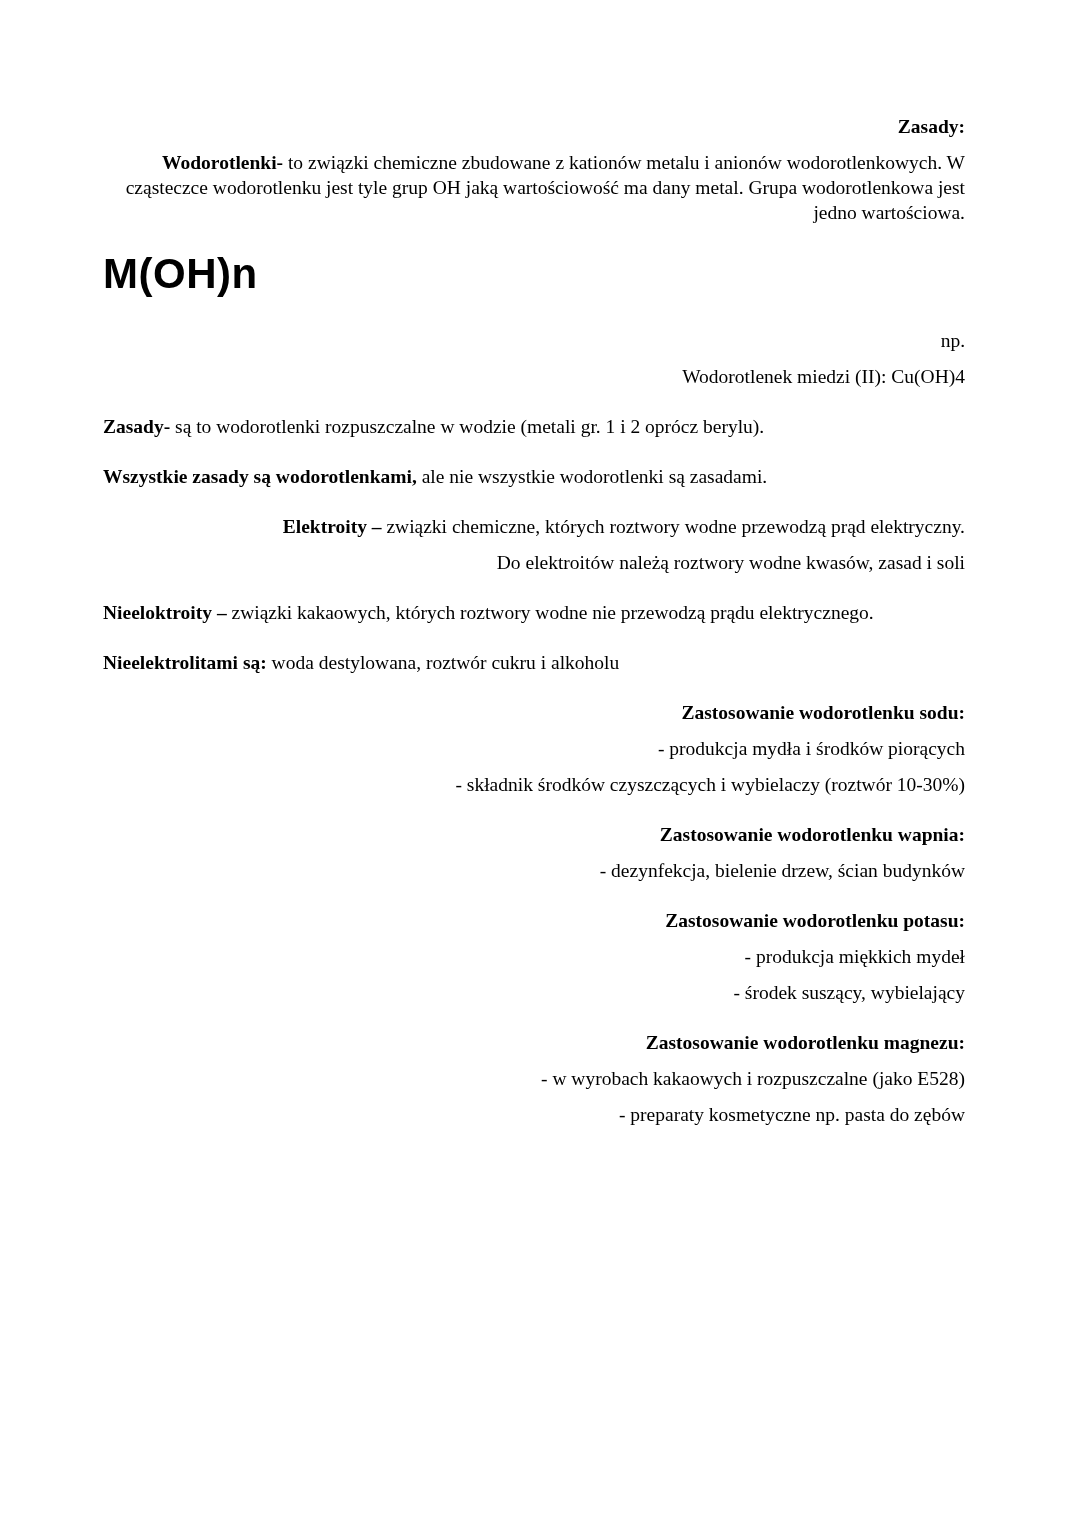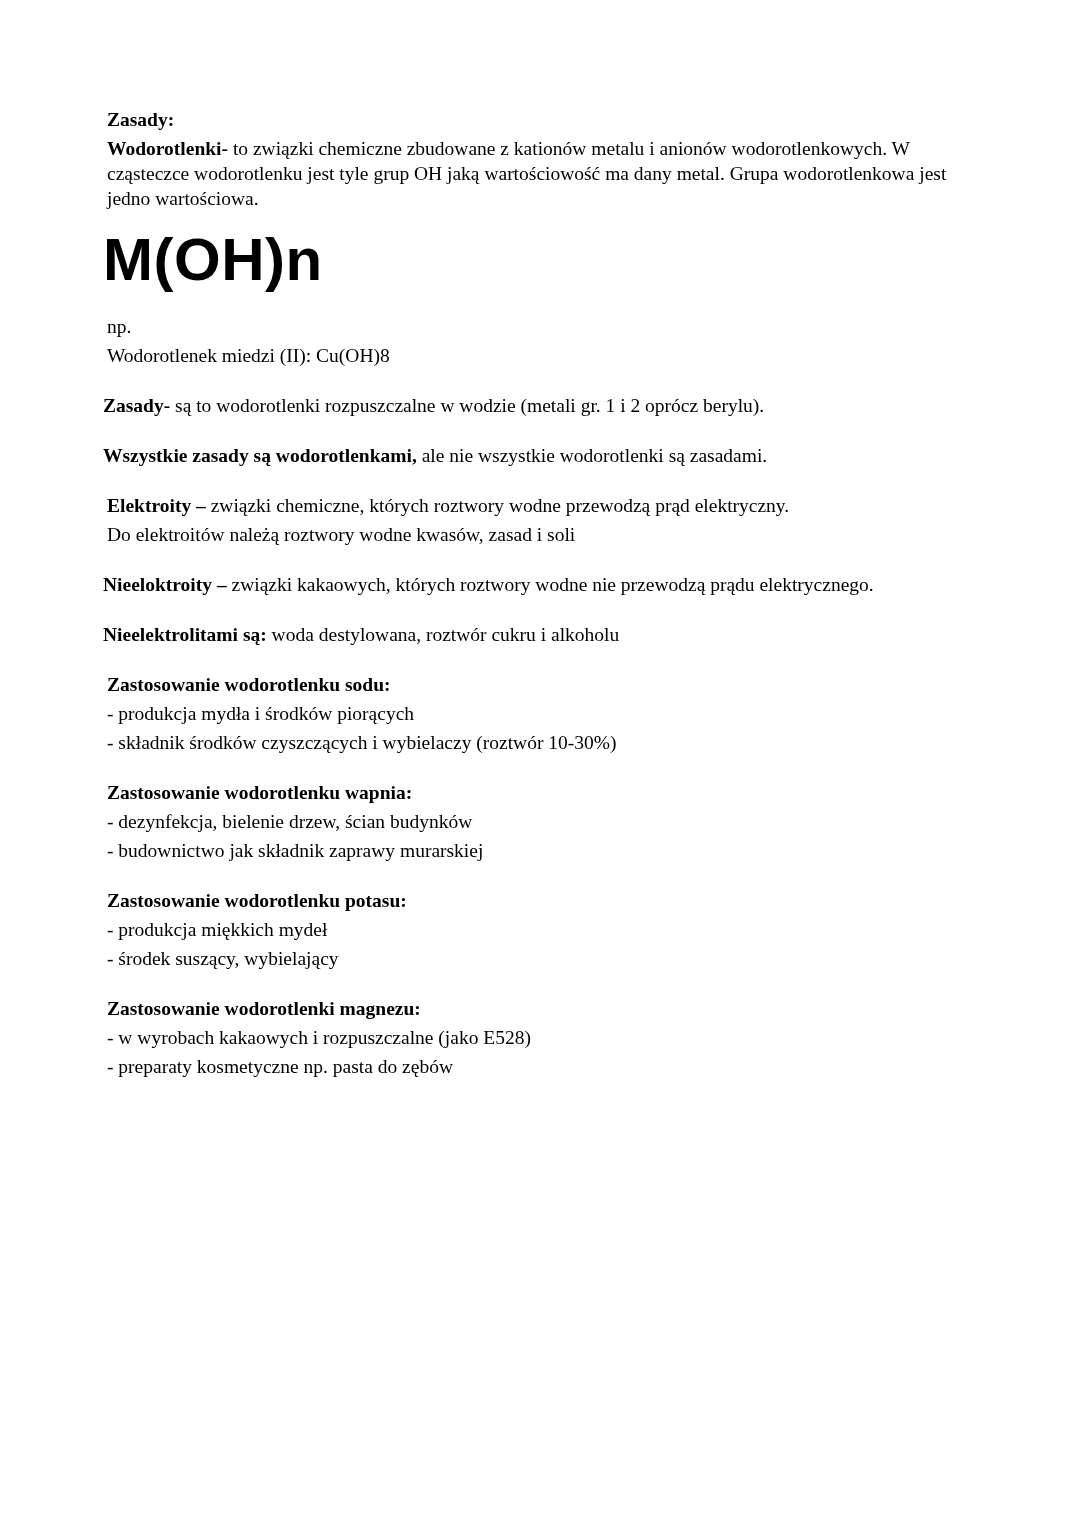--- a/index.html
+++ b/index.html
@@ -19,50 +19,51 @@
     width: 1080px;
     min-height: 1527px;
     padding: 103px 104px 60px 103px;
     font-size: 19.5px;
     line-height: 25px;
   }
   .para {
     margin: 0 0 25px 0;
   }
   .line {
-    margin: 4px;
+    margin: 11px;
+    text-align: right;
   }
   b {
     font-weight: bold;
   }
   .formula {
     font-family: "Liberation Sans", sans-serif;
     font-weight: bold;
-    font-size: 60px;
+    font-size: 42px;
     line-height: 48px;
     letter-spacing: 0.5px;
     margin: 10px 0 30px 0;
   }
 </style>
 </head>
 <body>
 
 <div class="page">
 
   <div class="para">
     <div class="line"><b>Zasady:</b></div>
     <div class="line"><b>Wodorotlenki-</b><span> to związki chemiczne zbudowane z kationów metalu i anionów wodorotlenkowych. W cząsteczce wodorotlenku jest tyle grup OH jaką wartościowość ma dany metal. Grupa wodorotlenkowa jest jedno wartościowa.</span></div>
   </div>
 
 
   <div class="formula">M(OH)n</div>
 
   <div class="para">
     <div class="line">np.</div>
-    <div class="line">Wodorotlenek miedzi (II): Cu(OH)8</div>
+    <div class="line">Wodorotlenek miedzi (II): Cu(OH)4</div>
   </div>
 
   <div class="para">
     <b>Zasady-</b><span> są to wodorotlenki rozpuszczalne w wodzie (metali gr. 1 i 2 oprócz berylu).</span>
   </div>
 
   <div class="para">
     <b>Wszystkie zasady są wodorotlenkami,</b><span> ale nie wszystkie wodorotlenki są zasadami.</span>
   </div>
 
@@ -82,28 +83,27 @@
 
   <div class="para">
     <div class="line"><b>Zastosowanie wodorotlenku sodu:</b></div>
     <div class="line">- produkcja mydła i środków piorących</div>
     <div class="line">- składnik środków czyszczących i wybielaczy (roztwór 10-30%)</div>
   </div>
 
   <div class="para">
     <div class="line"><b>Zastosowanie wodorotlenku wapnia:</b></div>
     <div class="line">- dezynfekcja, bielenie drzew, ścian budynków</div>
-    <div class="line">- budownictwo jak składnik zaprawy murarskiej</div>
   </div>
 
   <div class="para">
     <div class="line"><b>Zastosowanie wodorotlenku potasu:</b></div>
     <div class="line">- produkcja miękkich mydeł</div>
     <div class="line">- środek suszący, wybielający</div>
   </div>
 
   <div class="para">
-    <div class="line"><b>Zastosowanie wodorotlenki magnezu:</b></div>
+    <div class="line"><b>Zastosowanie wodorotlenku magnezu:</b></div>
     <div class="line">- w wyrobach kakaowych i rozpuszczalne (jako E528)</div>
     <div class="line">- preparaty kosmetyczne np. pasta do zębów</div>
   </div>
 
 </div>
 
 </body></html>

